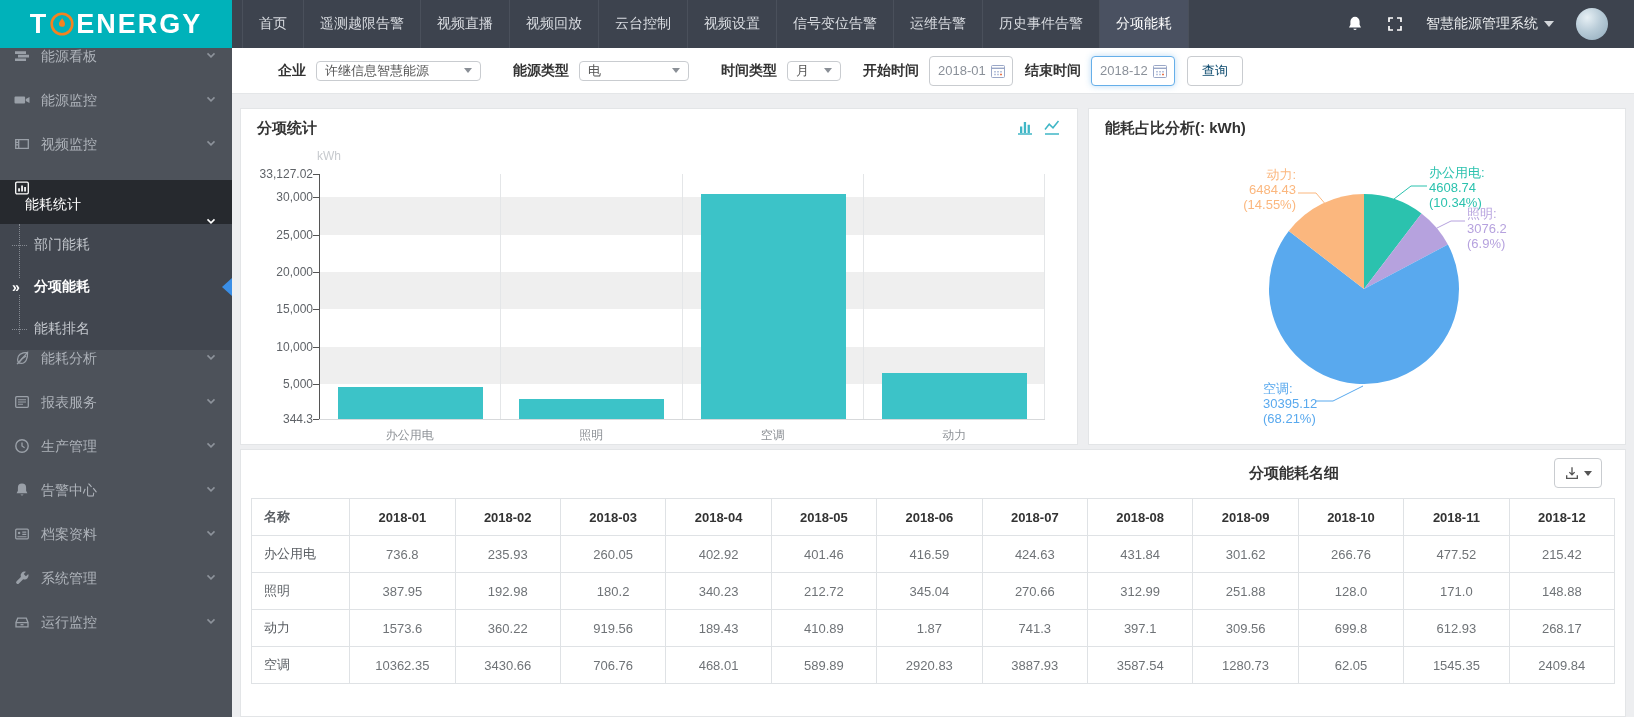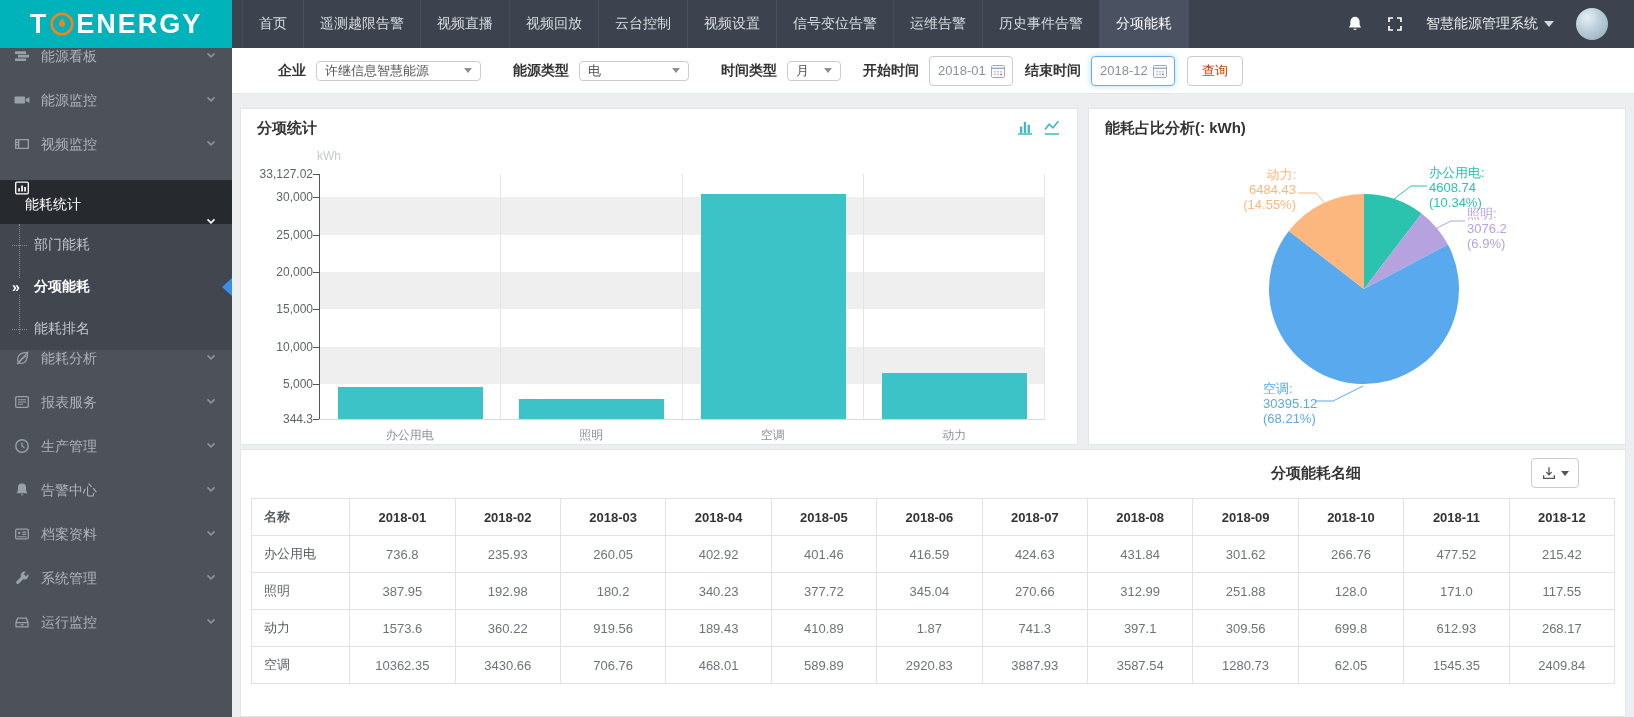--- a/index.html
+++ b/index.html
@@ -41,21 +41,21 @@
   .content { position:absolute; top:48px; left:232px; right:0; bottom:0; }
   .filter-bar { position:absolute; top:0; left:0; right:0; height:46px; background:#fff; border-bottom:1px solid #e4e6e8; display:flex; align-items:center; padding-left:46px; }
   .f-label { font-size:14px; font-weight:bold; color:#333; margin-right:10px; white-space:nowrap; }
   .combo { height:20px; border:1px solid #c9ccd0; border-radius:4px; background:#fff; display:flex; align-items:center; padding:8px 8px; font-size:13px; color:#555; cursor:pointer; justify-content:space-between; }
   .combo .cbx-caret { width:0; height:0; border-left:4px solid transparent; border-right:4px solid transparent; border-top:5px solid #8a8f96; margin-left:8px; }
   .gap-lg { width:32px; } .gap-md { width:22px; } .gap-sm { width:12px; }
   .date-box { height:30px; border:1px solid #c9ccd0; border-radius:4px; background:#fff; display:flex; align-items:center; padding:0 6px 0 8px; }
   .date-box input { border:none; outline:none; width:52px; font-size:13px; color:#8a9099; font-family:inherit; background:transparent; padding:0; }
   .date-box.focused { border-color:#66afe9; box-shadow:0 0 6px rgba(102,175,233,.45); }
   .cal-icon { width:16px; height:16px; display:inline-flex; }
-  .btn-query { height:30px; margin-left:12px; padding:0 14px; background:#fff; border:1px solid #c9ccd0; border-radius:4px; font-size:13px; color:#c2410c; cursor:pointer; font-family:inherit; }
+  .btn-query { height:30px; margin-left:12px; padding:0 14px; background:#fff; border:1px solid #c9ccd0; border-radius:4px; font-size:13px; color:#0c4a6e; cursor:pointer; font-family:inherit; }
 
   .panels { position:absolute; top:60px; left:8px; height:337px; display:flex; gap:10px; }
   .panel { background:#fff; border:1px solid #e3e5e7; position:relative; }
   .bar-panel { width:838px; height:337px; }
   .pie-panel { width:538px; height:337px; }
   .panel-title { position:absolute; left:16px; top:10px; font-size:15px; font-weight:bold; color:#333; z-index:5; }
   .toolbox { position:absolute; right:16px; top:9px; display:flex; gap:9px; z-index:5; }
   .toolbox .tb-icon { width:18px; height:18px; cursor:pointer; color:#3fb6c6; }
   .toolbox .tb-icon svg { width:18px; height:18px; }
 
@@ -71,21 +71,21 @@
   .xaxis-line { position:absolute; left:78px; width:726px; height:1px; background:#d7d9db; top:310px; }
   .xtick-label { position:absolute; top:318px; width:140px; text-align:center; font-size:12px; color:#8d9196; }
 
   
   .pie-wrap { position:absolute; left:0; top:0; width:538px; height:337px; }
   .pie-wrap svg.pie-svg { position:absolute; left:0; top:0; }
   .pie-label { position:absolute; font-size:13px; line-height:15px; white-space:nowrap; }
 
   
   .table-section { position:absolute; top:401px; left:8px; right:8px; bottom:0; background:#fff; border:1px solid #e3e5e7; }
-  .table-toolbar { height:46px; display:flex; align-items:center; justify-content:flex-end; padding-right:46px; }
+  .table-toolbar { height:46px; display:flex; align-items:center; justify-content:flex-end; padding-right:23px;gap:45px; }
   .table-title { font-size:15px; font-weight:bold; color:#333; margin-right:170px; }
   .btn-export { width:48px; height:30px; background:#fff; border:1px solid #c9ccd0; border-radius:4px; display:flex; align-items:center; justify-content:center; gap:4px; cursor:pointer; }
   .btn-export svg { width:16px; height:16px; }
   .btn-export .caret { width:0; height:0; border-left:4px solid transparent; border-right:4px solid transparent; border-top:5px solid #555; }
   table.data { width:calc(100% - 20px); margin:2px 10px 0 10px; border-collapse:collapse; table-layout:fixed; font-size:13px; }
   table.data th, table.data td { border:1px solid #dfe2e5; height:37px; padding:0 8px; }
   table.data th { color:#333; font-weight:bold; text-align:center; background:#fff; }
   table.data td { color:#6f7377; text-align:center; }
   table.data th.name-col, table.data td.name-col { text-align:left; padding-left:12px; width:7.2%; color:#5a5e63; }
 </style>
@@ -477,28 +477,28 @@
               <td>266.76</td>
               <td>477.52</td>
               <td>215.42</td>
             </tr>
             <tr>
               <td class="name-col">照明</td>
               <td>387.95</td>
               <td>192.98</td>
               <td>180.2</td>
               <td>340.23</td>
-              <td>377.72</td>
+              <td>212.72</td>
               <td>345.04</td>
               <td>270.66</td>
               <td>312.99</td>
               <td>251.88</td>
               <td>128.0</td>
               <td>171.0</td>
-              <td>117.55</td>
+              <td>148.88</td>
             </tr>
             <tr>
               <td class="name-col">动力</td>
               <td>1573.6</td>
               <td>360.22</td>
               <td>919.56</td>
               <td>189.43</td>
               <td>410.89</td>
               <td>1.87</td>
               <td>741.3</td>

